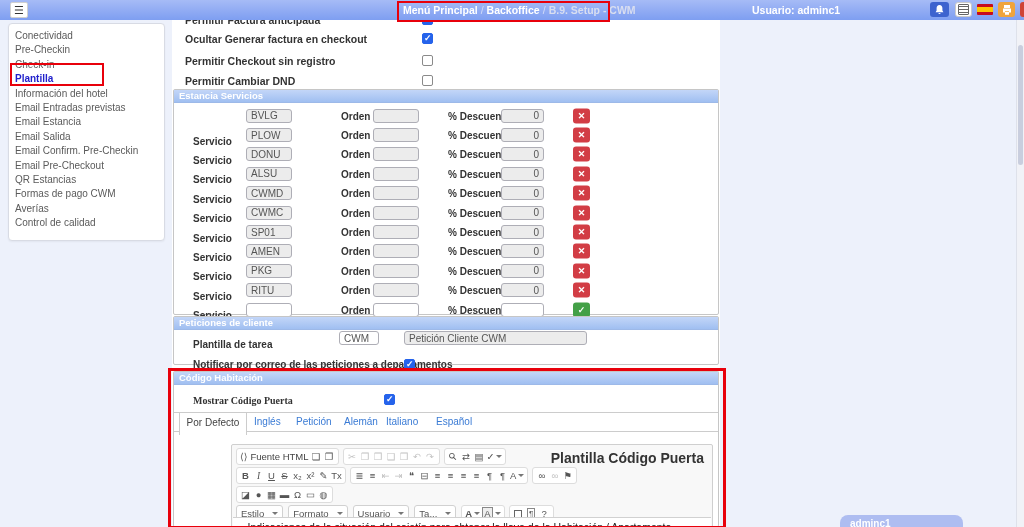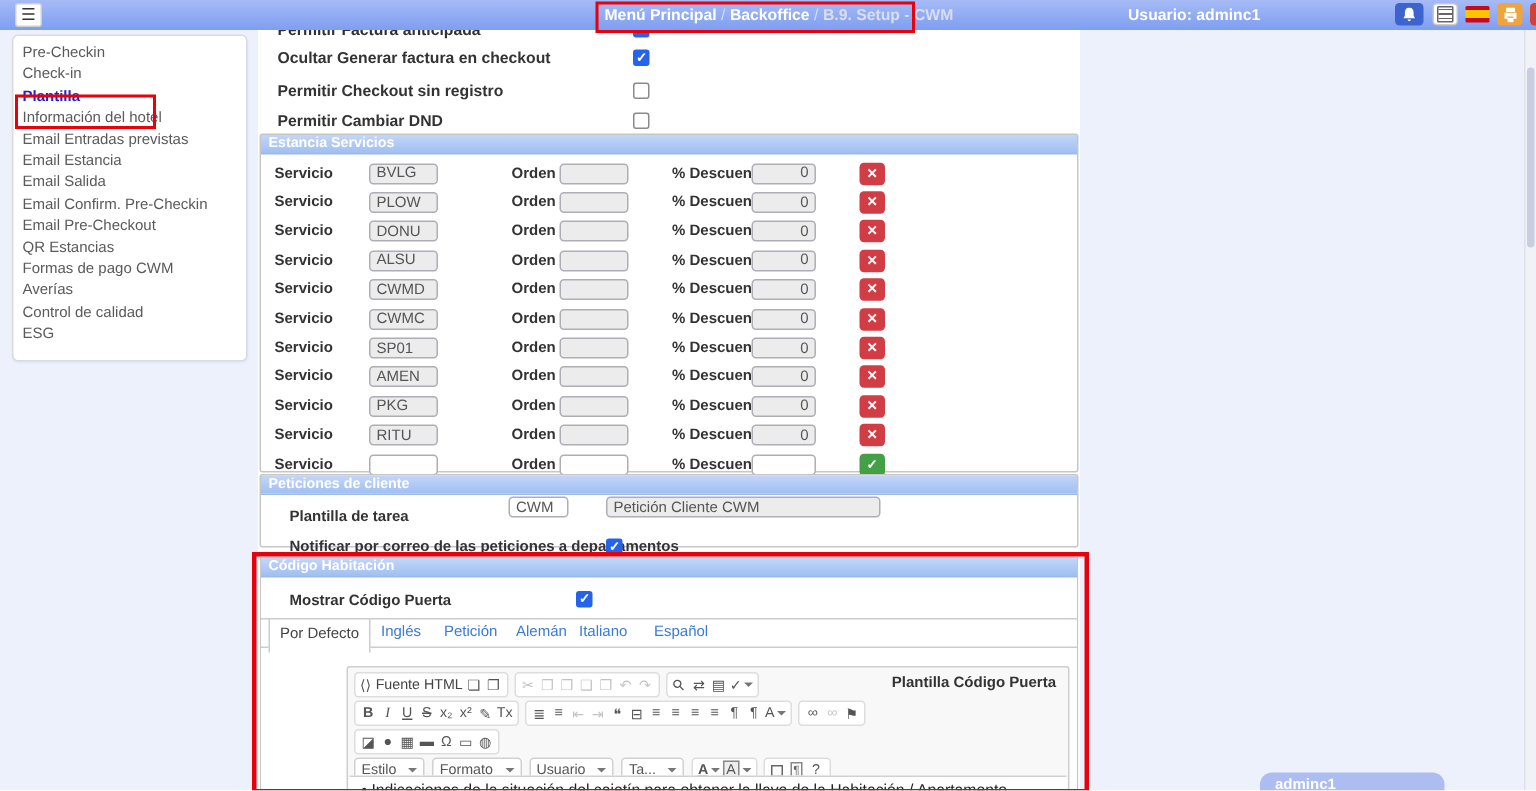--- a/index.html
+++ b/index.html
@@ -56,41 +56,41 @@
 
   .section{position:absolute;left:1px;width:546px;border:1px solid #c6c6c6;border-radius:2px;background:#fff;box-sizing:border-box;}
   .section-bar{height:12px;line-height:12px;background:linear-gradient(to bottom,var(--bar-top),var(--bar-bottom));
     color:#fff;font-size:9.5px;font-weight:bold;padding-left:5px;border-bottom:1px solid #9db9e8;}
   .sec-services{top:69px;height:226px;}
   .sec-requests{top:296px;height:49px;}
   .sec-doorcode{top:351px;height:156px;border-bottom:none;}
 
   .srow{position:relative;height:19.4px;}
   .srow .lb{position:absolute;font-size:10px;font-weight:bold;color:#333;top:50%;transform:translateY(-50%);white-space:nowrap;}
-  .srow .lb1{left:9px;} .srow .lb2{left:167px;} .srow .lb3{left:274px;}
+  .srow .lb1{left:19px;margin-top:25px;} .srow .lb2{left:167px;} .srow .lb3{left:274px;}
   .tin{position:absolute;top:50%;transform:translateY(-50%);height:14px;border:1px solid #aeaeb6;border-radius:3px;
     background:#ececec;color:#555;font-size:10px;font-family:"Liberation Sans",sans-serif;padding:0 4px;box-sizing:border-box;}
   .tin.editable{background:#fff;}
   .tin.num{text-align:right;}
   .in1{left:72px;width:46px;} .in2{left:199px;width:46px;} .in3{left:327px;width:43px;}
   .row-btn{position:absolute;left:399px;top:50%;transform:translateY(-50%);width:17px;height:15px;border:none;border-radius:3px;
     color:#fff;font-size:9px;font-weight:bold;line-height:15px;text-align:center;padding:0;cursor:pointer;}
   .row-btn.del{background:var(--delete-red);}
   .row-btn.add{background:var(--add-green);}
   .srows{padding-top:3px;}
 
   .req-row1{position:relative;height:22px;margin-top:5px;}
   .req-row1 .lb{position:absolute;left:19px;top:4px;font-size:10px;font-weight:bold;color:#333;}
   .req-code{left:165px;top:3px;width:40px;}
   .req-name{left:230px;top:3px;width:183px;}
   .req-row2{position:relative;height:16px;}
   .req-row2 .lb{position:absolute;left:19px;top:2px;font-size:10px;font-weight:bold;color:#333;}
   .req-row2 .cbx{position:absolute;left:230px;top:2px;}
 
-  .door-row{position:relative;height:24px;margin-top:6px;}
+  .door-row{position:relative;height:24px;margin-top:6px;font-family:Liberation Serif, serif;}
   .door-row .lb{position:absolute;left:19px;top:4px;font-size:10px;font-weight:bold;color:#333;}
   .door-row .cbx{position:absolute;left:210px;top:3px;}
 
   
   .tabstrip{position:absolute;left:0;top:40px;width:100%;height:20px;border-top:1px solid #ccc;border-bottom:1px solid #ccc;box-sizing:border-box;}
   .tab{position:absolute;top:-1px;height:21px;line-height:20px;font-size:10px;cursor:pointer;}
   .tab.active{background:#fff;border:1px solid #ccc;border-bottom:none;color:#444;text-align:center;z-index:2;height:22px;}
   .tab.link{color:var(--tab-link);}
 
   
@@ -106,21 +106,21 @@
   .ck-btn.u{text-decoration:underline;} .ck-btn.s{text-decoration:line-through;}
   .ck-label-btn{font-size:9.5px;color:#444;display:inline-flex;align-items:center;gap:2px;}
   .caret{display:inline-block;width:0;height:0;border-left:3px solid transparent;border-right:3px solid transparent;border-top:3px solid #777;margin-left:2px;}
   .ck-drop{display:inline-flex;align-items:center;justify-content:center;background:#fff;border:1px solid #d1d1d1;border-radius:3px;
     height:15px;padding:0 4px;margin-right:5px;font-size:9.5px;color:#555;cursor:pointer;}
   .icon-max{display:inline-block;width:8px;height:8px;border:1.3px solid #666;box-sizing:border-box;}
   .icon-blocks{display:inline-block;border:1px solid #888;font-size:8px;line-height:9px;padding:0 1px;color:#666;}
   .colorbar-a{position:relative;font-weight:bold;}
   .colorbar-a::after{content:"";position:absolute;left:0;right:0;bottom:0;height:2px;background:#c00;}
   .bg-a{border:1px solid #888;padding:0 1px;background:#eee;}
-  .panel-label{position:absolute;right:8px;top:5px;font-size:10px;font-weight:bold;color:#333;}
+  .panel-label{position:absolute;right:8px;top:5px;font-size:14px;font-weight:bold;color:#333;}
   .ed-content{position:absolute;left:1px;right:1px;top:72px;bottom:0;background:#fff;border-top:1px solid #d1d1d1;}
   .ed-text{position:absolute;left:8px;top:3px;font-size:10.5px;color:#222;white-space:nowrap;}
 
   
   .chat-widget{position:absolute;left:840px;top:515px;width:123px;height:14px;background:var(--widget-blue);
     border-radius:8px 8px 0 0;color:#fff;font-size:10px;font-weight:bold;padding:3px 0 0 10px;box-sizing:border-box;z-index:70;cursor:pointer;}
 </style>
 </head>
 <body>
 
@@ -150,34 +150,34 @@
     </button>
     <button class="tb-btn tb-power">
       <svg width="10" height="10" viewBox="0 0 10 10">
           <path d="M5 0.4 v4" stroke="#fff" stroke-width="1.4" fill="none"></path>
           <path d="M2.6 1.8 a3.6 3.6 0 1 0 4.8 0" stroke="#fff" stroke-width="1.3" fill="none"></path>
         </svg>
     </button>
   </div>
 
   <nav class="sidebar" id="sidebar">
+      <div class="side-item">Conectividad</div>
       <div class="side-item">Pre-Checkin</div>
       <div class="side-item">Check-in</div>
       <div class="side-item active">Plantilla</div>
       <div class="side-item">Información del hotel</div>
       <div class="side-item">Email Entradas previstas</div>
       <div class="side-item">Email Estancia</div>
       <div class="side-item">Email Salida</div>
       <div class="side-item">Email Confirm. Pre-Checkin</div>
       <div class="side-item">Email Pre-Checkout</div>
       <div class="side-item">QR Estancias</div>
       <div class="side-item">Formas de pago CWM</div>
       <div class="side-item">Averías</div>
       <div class="side-item">Control de calidad</div>
-      <div class="side-item">ESG</div>
     </nav>
   <div class="inner-scroll-thumb"></div>
 
   <div class="main-col">
     <div id="toggles">
         <div class="toggle-row" style="top: -8px;">
           <span class="tlabel">Permitir Factura anticipada</span>
           <span class="cbx cb checked"></span>
         </div>
         <div class="toggle-row" style="top: 11px;">

